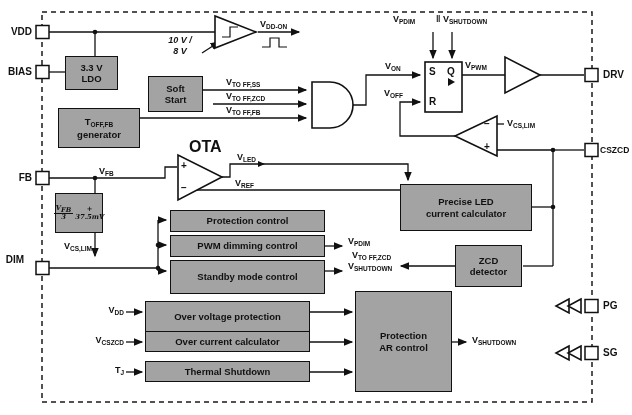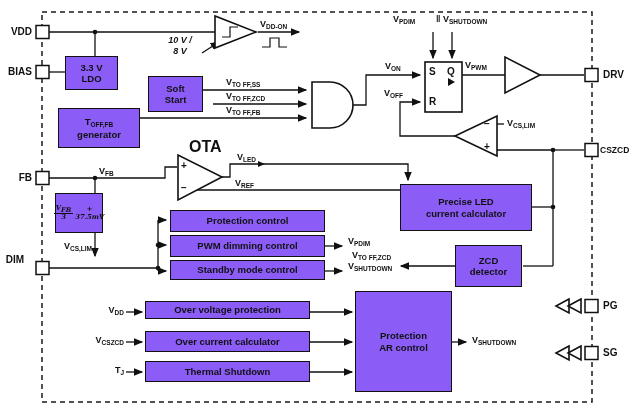--- a/index.html
+++ b/index.html
@@ -1,18 +1,18 @@
 <!DOCTYPE html>
 <html><head>
 <meta charset="utf-8">
 <style>
   html,body{margin:0;padding:0;background:#fff;}
   #stage{position:relative;width:632px;height:415px;background:#fff;font-family:"Liberation Sans",sans-serif;color:#111;overflow:hidden;}
   #stage svg{position:absolute;left:0;top:0;}
-  .box{position:absolute;border:1.6px solid #111;background:#8b5cf6;display:flex;flex-direction:column;align-items:center;justify-content:center;
+  .box{position:absolute;border:1.6px solid #111;background:#a3a3a3;display:flex;flex-direction:column;align-items:center;justify-content:center;
        font:bold 9.5px "Liberation Sans",sans-serif;text-align:center;line-height:1.18;box-sizing:border-box;}
   .sig{position:absolute;font:bold 9px "Liberation Sans",sans-serif;white-space:nowrap;line-height:11px;}
   .sig .sub,.box .sub{font-size:6.5px;vertical-align:-2px;font-weight:bold;}
   .pinlbl{position:absolute;font:bold 10px "Liberation Sans",sans-serif;line-height:13px;}
   .mark{position:absolute;font:bold 10px "Liberation Sans",sans-serif;line-height:10px;}
   .formula{flex-direction:row;gap:2px;font:italic 6.8px "DejaVu Serif",serif;font-weight:bold;}
   .frac{display:inline-flex;flex-direction:column;line-height:1.05;font-style:italic;}
   .fnum{border-bottom:1px solid #111;padding:0 2px;}
   .ctr{text-align:center;font-style:italic;}
   .rt{text-align:right;}
@@ -136,32 +136,32 @@
   <div class="box" style="left:58px;top:108px;width:82px;height:40px">
     <div><span>T</span><span class="sub">OFF,FB</span></div>
     <div>generator</div>
   </div>
   <div class="box" style="left:170px;top:210px;width:155px;height:22px">
     <div>Protection control</div>
   </div>
   <div class="box" style="left:170px;top:235px;width:155px;height:22px">
     <div>PWM dimming control</div>
   </div>
-  <div class="box" style="left:170px;top:260px;width:155px;height:20px">
+  <div class="box" style="left:170px;top:260px;width:155px;height:34px">
     <div>Standby mode control</div>
   </div>
   <div class="box" style="left:400px;top:184px;width:132px;height:47px">
     <div>Precise LED</div>
     <div>current calculator</div>
   </div>
   <div class="box" style="left:455px;top:245px;width:67px;height:42px">
     <div>ZCD</div>
     <div>detector</div>
   </div>
-  <div class="box" style="left:145px;top:301px;width:165px;height:18px">
+  <div class="box" style="left:145px;top:301px;width:165px;height:31px">
     <div>Over voltage protection</div>
   </div>
   <div class="box" style="left:145px;top:331px;width:165px;height:21px">
     <div>Over current calculator</div>
   </div>
   <div class="box" style="left:145px;top:361px;width:165px;height:21px">
     <div>Thermal Shutdown</div>
   </div>
   <div class="box" style="left:355px;top:291px;width:97px;height:101px">
     <div>Protection</div>

